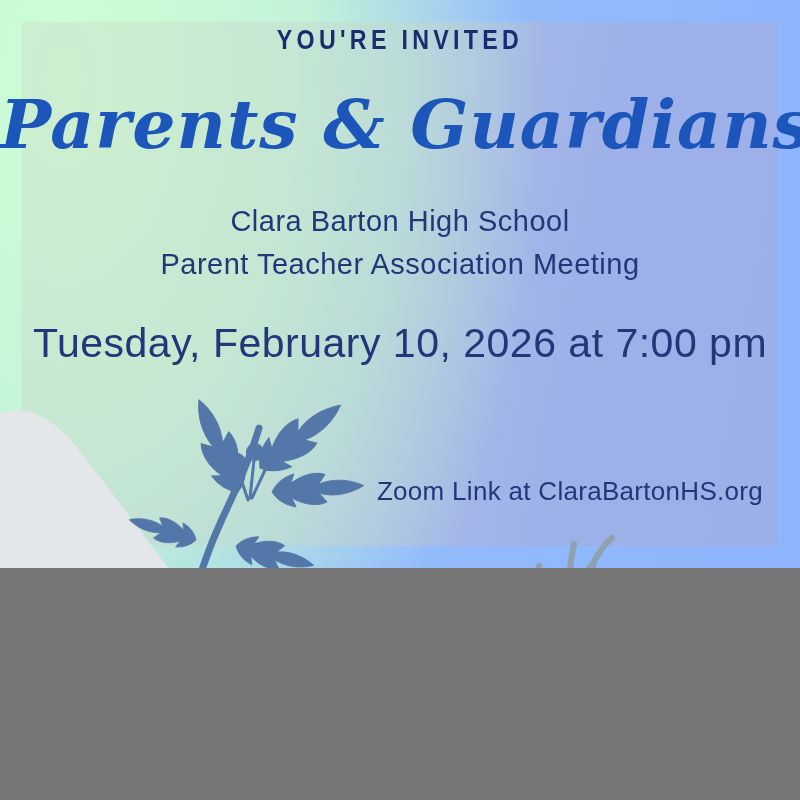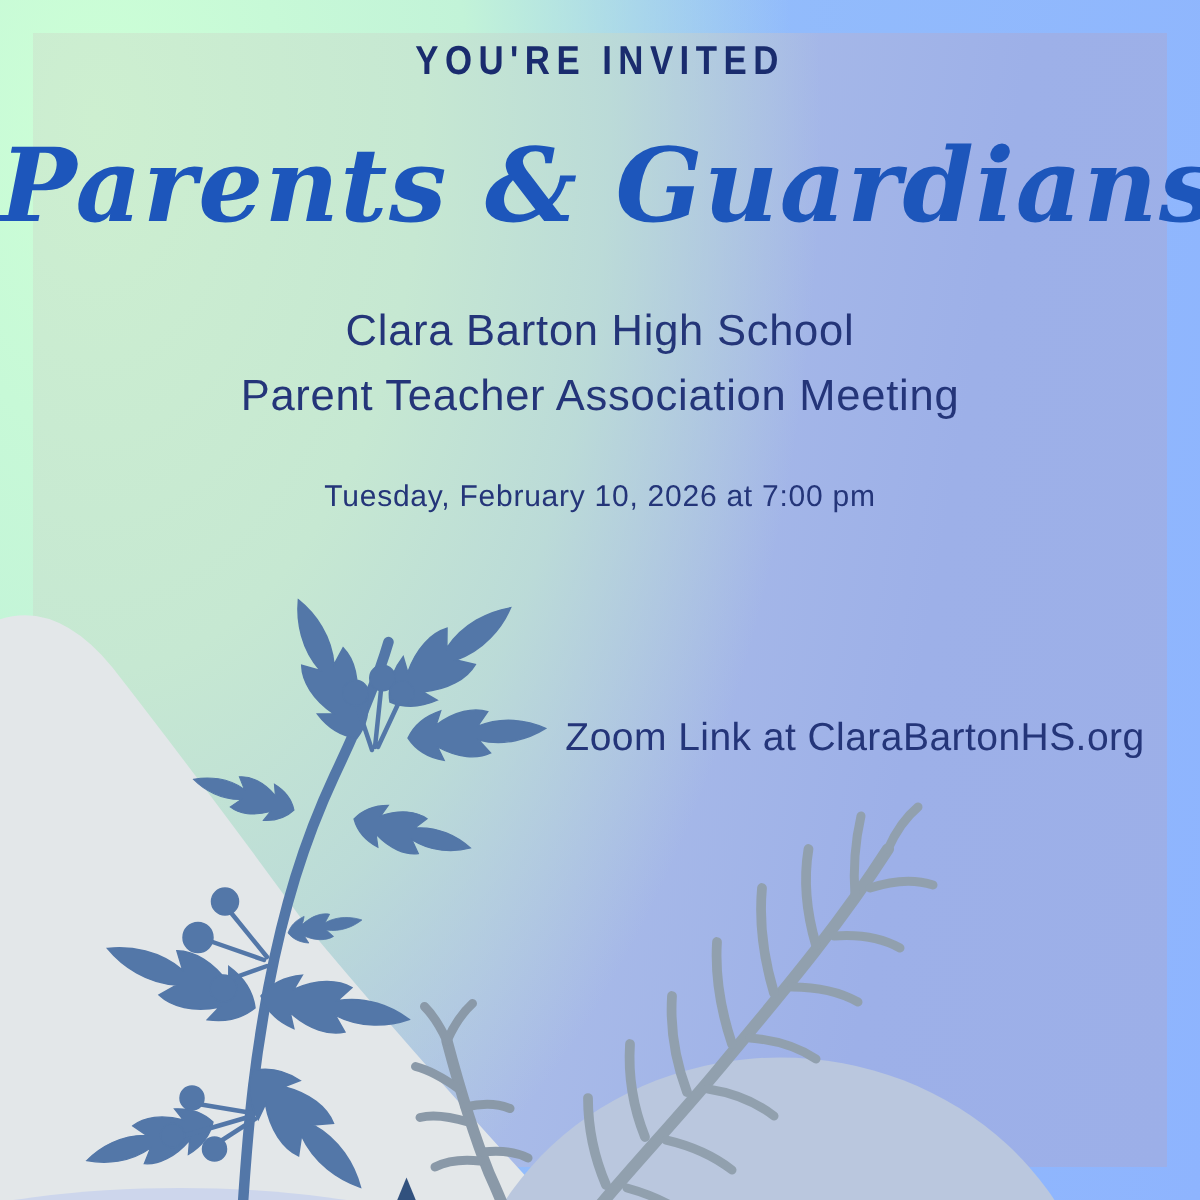--- a/index.html
+++ b/index.html
@@ -1,17 +1,17 @@
 <!DOCTYPE html>
 <html style="--eyebrow-text: #1a2c6e; --title-text: #1d56bb; --body-text: #243579; --holly-branch: #5377a8; --pine-branch: #91a0ae; --pine-twig: #8a99a8; --blob-gray: #e3e7e9; --blob-dome: #bac7de; --blob-lavender: #cdd6ec; --frame-mint: #ccffd6; --frame-blue: #8eb4fe; --panel-mint: #cdefd0; --panel-blue: #9cafe8;"><head>
 <meta charset="utf-8">
 <style>
   html,body{margin:0;padding:0;background:#777;}
   #stage{
-    position:relative;width:800px;height:800px;overflow:hidden;
+    position:relative;width:800px;height:568px;overflow:hidden;
     font-family:"Liberation Sans",sans-serif;
   }
   
   .frame{
     position:absolute;inset:0;
     background:
       radial-gradient(620px 1050px at 64px 80px,
         var(--frame-mint,#ccffd6) 0%, #c2f3d8 40%, rgba(170,230,225,0) 75%),
       linear-gradient(100deg, #a8d4ec 0%, #93bdfb 45%, var(--frame-blue,#8eb4fe) 100%);
   }
@@ -29,21 +29,21 @@
     top:25px;font-size:27px;font-weight:bold;letter-spacing:5px;
     color:var(--eyebrow-text,#1a2c6e);
     transform:scaleX(.86);transform-origin:50% 50%;
   }
   .title{
     top:74px;font-size:68px;line-height:100px;
     font-family:"DejaVu Serif",serif;font-style:italic;font-weight:bold;
     color:var(--title-text,#1d56bb);letter-spacing:1px;
   }
   .org{top:200px;font-size:29px;line-height:43px;color:var(--body-text,#243579);letter-spacing:.5px;}
-  .date{top:320px;font-size:20px;color:var(--body-text,#243579);letter-spacing:.5px;}
+  .date{top:320px;font-size:41px;color:var(--body-text,#243579);letter-spacing:.5px;}
   .link{top:476px;left:360px;width:420px;font-size:26px;color:var(--body-text,#243579);letter-spacing:.3px;}
 </style>
 </head>
 <body>
 
 <div id="stage">
   <div class="frame"></div>
   <div class="panel"></div>
 
   <svg class="decor" viewBox="0 0 800 800" aria-hidden="true">

